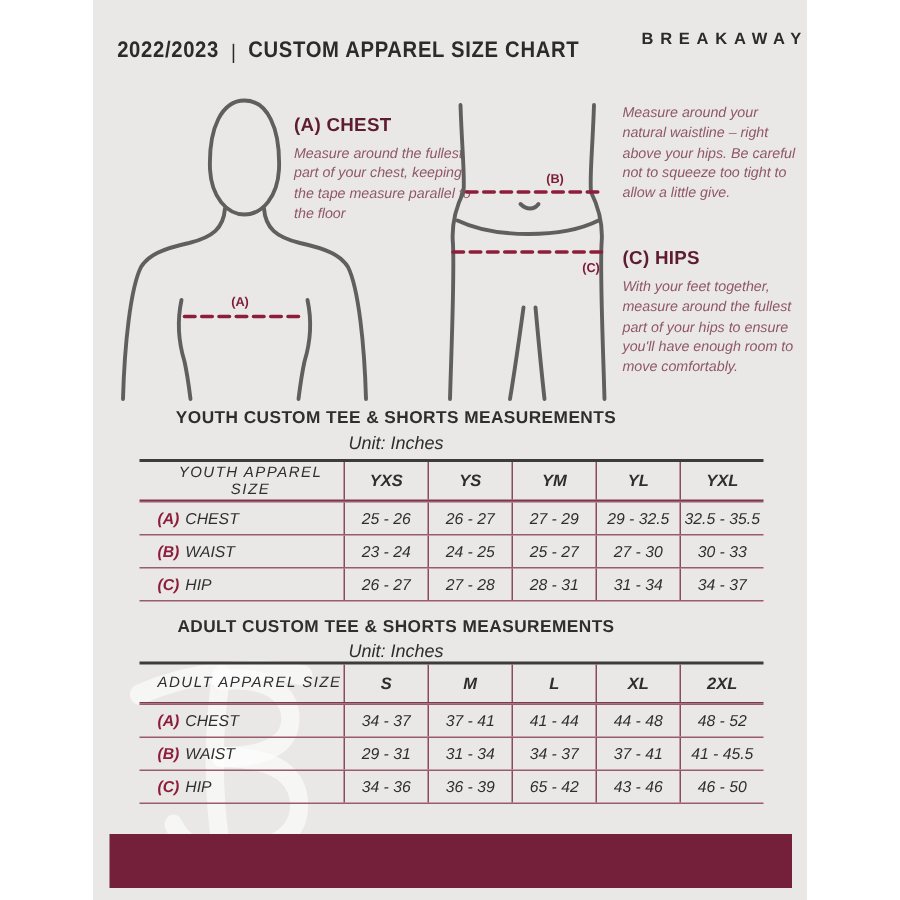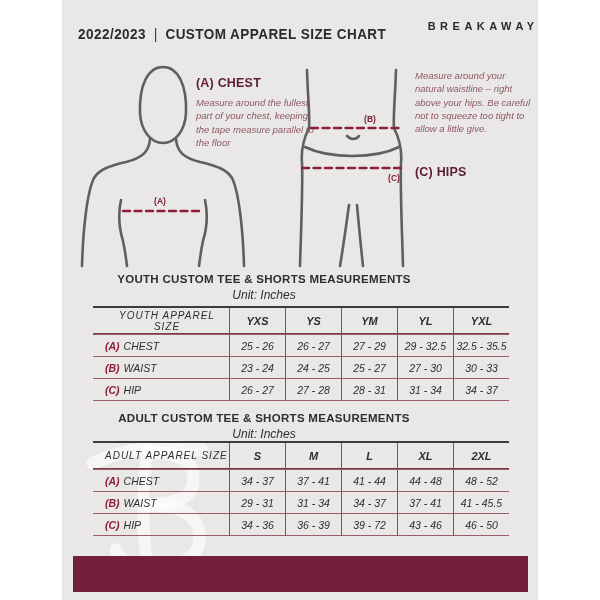--- a/index.html
+++ b/index.html
@@ -101,20 +101,21 @@
       <path class="dash" d="M302,168 L402,168"></path>
       <text x="394" y="181" text-anchor="middle">(C)</text>
     </svg>
 
     <div class="inst" style="left:353px; top:63px; width:116px;">
       <div class="inst-p">Measure around your natural waistline – right above your hips. Be careful not to squeeze too tight to allow a little give.</div>
     </div>
 
     <div class="inst" style="left:353px; top:165px; width:116px;">
       <div class="inst-h">(C) HIPS</div>
+      <div class="inst-p">With your feet together, measure around the fullest part of your hips to ensure you'll have enough room to move comfortably.</div>
     </div>
 
     <div class="tbl-caption" style="top:273px;">
       <div class="tbl-title">YOUTH CUSTOM TEE &amp; SHORTS MEASUREMENTS</div>
       <div class="tbl-unit">Unit: Inches</div>
     </div>
     <div class="sizetable" style="top:306px;">
         <div class="t-row t-head">
           <div class="t-cell t-label-cell">YOUTH APPAREL SIZE</div>
           <div class="t-cell t-size-cell">YXS</div>
@@ -193,21 +194,21 @@
           <div class="t-cell t-value-cell">37 - 41</div>
           <div class="t-cell t-value-cell">41 - 45.5</div>
         </div>
         <div class="t-row">
           <div class="t-cell t-label-cell">
             <span class="prefix">(C)</span>
             <span>HIP</span>
           </div>
           <div class="t-cell t-value-cell">34 - 36</div>
           <div class="t-cell t-value-cell">36 - 39</div>
-          <div class="t-cell t-value-cell">39 - 72</div>
+          <div class="t-cell t-value-cell">65 - 42</div>
           <div class="t-cell t-value-cell">43 - 46</div>
           <div class="t-cell t-value-cell">46 - 50</div>
         </div>
       </div>
 
     <div class="footer-bar"></div>
 
   </div>
 </div>
 

